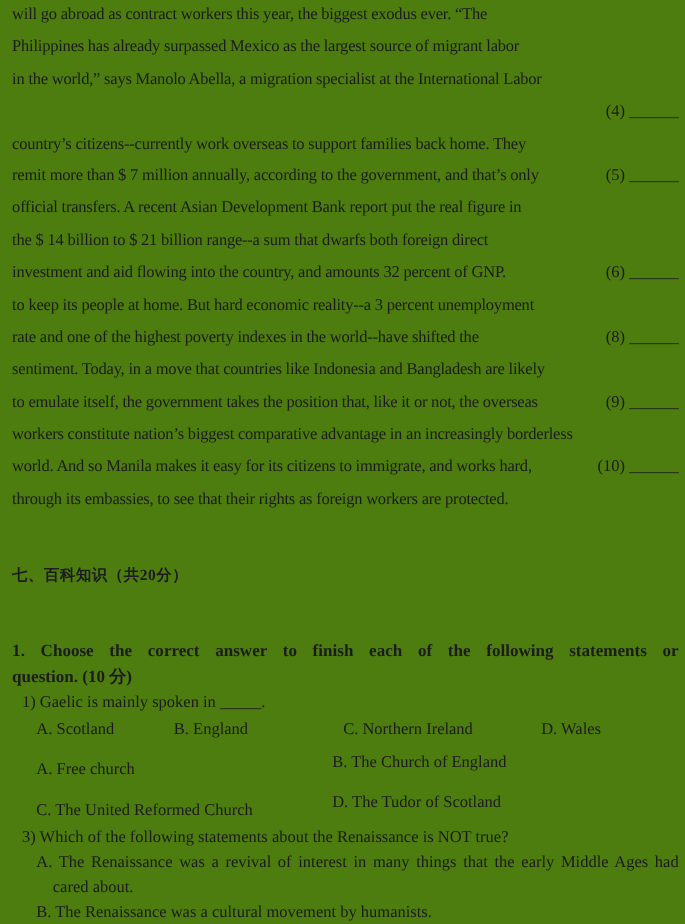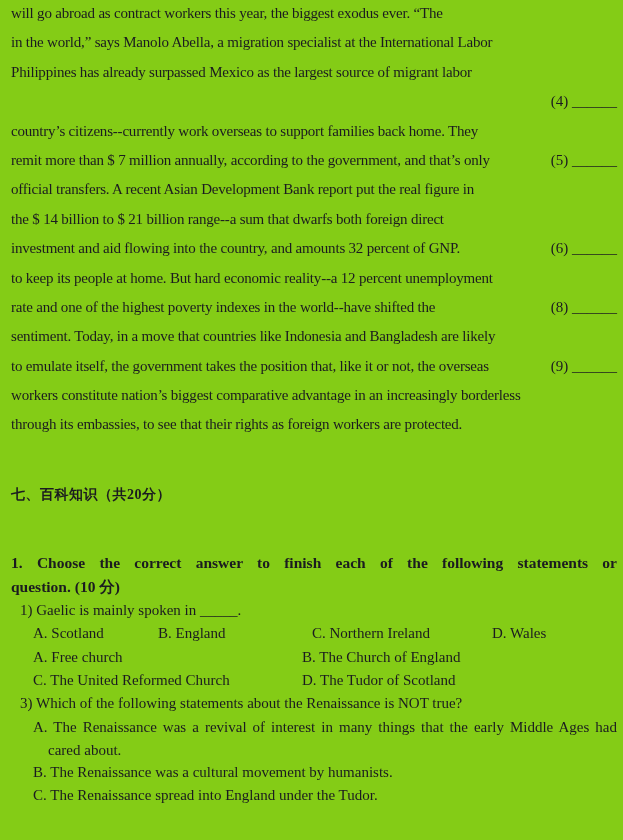--- a/index.html
+++ b/index.html
@@ -5,21 +5,21 @@
   html, body { margin: 0; padding: 0; }
   body {
     width: 623px; height: 840px;
     background: #e9e8e6;
     font-family: "Liberation Serif", "DejaVu Serif", serif;
   }
   .page {
     position: relative;
     width: 623px; height: 840px;
     box-sizing: border-box;
-    background: #84cc16;
+    background: #4d7c0f;
     color: #1b1b20;
     padding: 5px 6px 0 11px;
     overflow: hidden;
   }
   
   .passage { width: 100%; }
   .pline {
     display: flex;
     align-items: baseline;
     height: 29.4px;
@@ -62,21 +62,21 @@
     display: flex;
     font-size: 15px;
     line-height: 23.4px;
     padding-left: 22px;
     white-space: nowrap;
     align-items: center;
   }
   .optrow .c-a  { width: 125px; }
   .optrow .c-b  { width: 154px; }
   .optrow .c-c  { width: 180px; }
-  .optrow .c-w1 { width: 269px; }
+  .optrow .c-w1 { width: 269px; margin-top: 14px; }
   .q3-line {
     font-size: 15px;
     line-height: 22.8px;
     padding-left: 22px;
     white-space: nowrap;
   }
   .q3-line.justify {
     white-space: normal;
     text-align: justify;
     text-align-last: justify;
@@ -87,25 +87,25 @@
 <body>
 
 <div class="page">
 
   <div class="passage">
     <div class="pline">
         <span class="ptext">will go abroad as contract workers this year, the biggest exodus ever. “The</span>
         <span class="pblank"></span>
       </div>
     <div class="pline">
-        <span class="ptext">in the world,” says Manolo Abella, a migration specialist at the International Labor</span>
+        <span class="ptext">Philippines has already surpassed Mexico as the largest source of migrant labor</span>
         <span class="pblank"></span>
       </div>
     <div class="pline">
-        <span class="ptext">Philippines has already surpassed Mexico as the largest source of migrant labor</span>
+        <span class="ptext">in the world,” says Manolo Abella, a migration specialist at the International Labor</span>
         <span class="pblank"></span>
       </div>
     <div class="pline">
         <span class="pblank">(4) ______</span>
       </div>
     <div class="pline">
         <span class="ptext">country’s citizens--currently work overseas to support families back home. They</span>
         <span class="pblank"></span>
       </div>
     <div class="pline">
@@ -118,38 +118,42 @@
       </div>
     <div class="pline">
         <span class="ptext">the $ 14 billion to $ 21 billion range--a sum that dwarfs both foreign direct</span>
         <span class="pblank"></span>
       </div>
     <div class="pline">
         <span class="ptext">investment and aid flowing into the country, and amounts 32 percent of GNP.</span>
         <span class="pblank">(6) ______</span>
       </div>
     <div class="pline">
-        <span class="ptext">to keep its people at home. But hard economic reality--a 12 percent unemployment</span>
+        <span class="ptext">to keep its people at home. But hard economic reality--a 3 percent unemployment</span>
         <span class="pblank"></span>
       </div>
     <div class="pline">
         <span class="ptext">rate and one of the highest poverty indexes in the world--have shifted the</span>
         <span class="pblank">(8) ______</span>
       </div>
     <div class="pline">
         <span class="ptext">sentiment. Today, in a move that countries like Indonesia and Bangladesh are likely</span>
         <span class="pblank"></span>
       </div>
     <div class="pline">
         <span class="ptext">to emulate itself, the government takes the position that, like it or not, the overseas</span>
         <span class="pblank">(9) ______</span>
       </div>
     <div class="pline">
         <span class="ptext">workers constitute nation’s biggest comparative advantage in an increasingly borderless</span>
         <span class="pblank"></span>
+      </div>
+    <div class="pline">
+        <span class="ptext">world. And so Manila makes it easy for its citizens to immigrate, and works hard,</span>
+        <span class="pblank">(10) ______</span>
       </div>
     <div class="pline">
         <span class="ptext">through its embassies, to see that their rights as foreign workers are protected.</span>
         <span class="pblank"></span>
       </div>
   </div>
 
   <div class="section2">
     <div class="cjk-heading">七、百科知识（共20分）</div>
     <div class="instr force-justify">1. Choose the correct answer to finish each of the following statements or</div>

